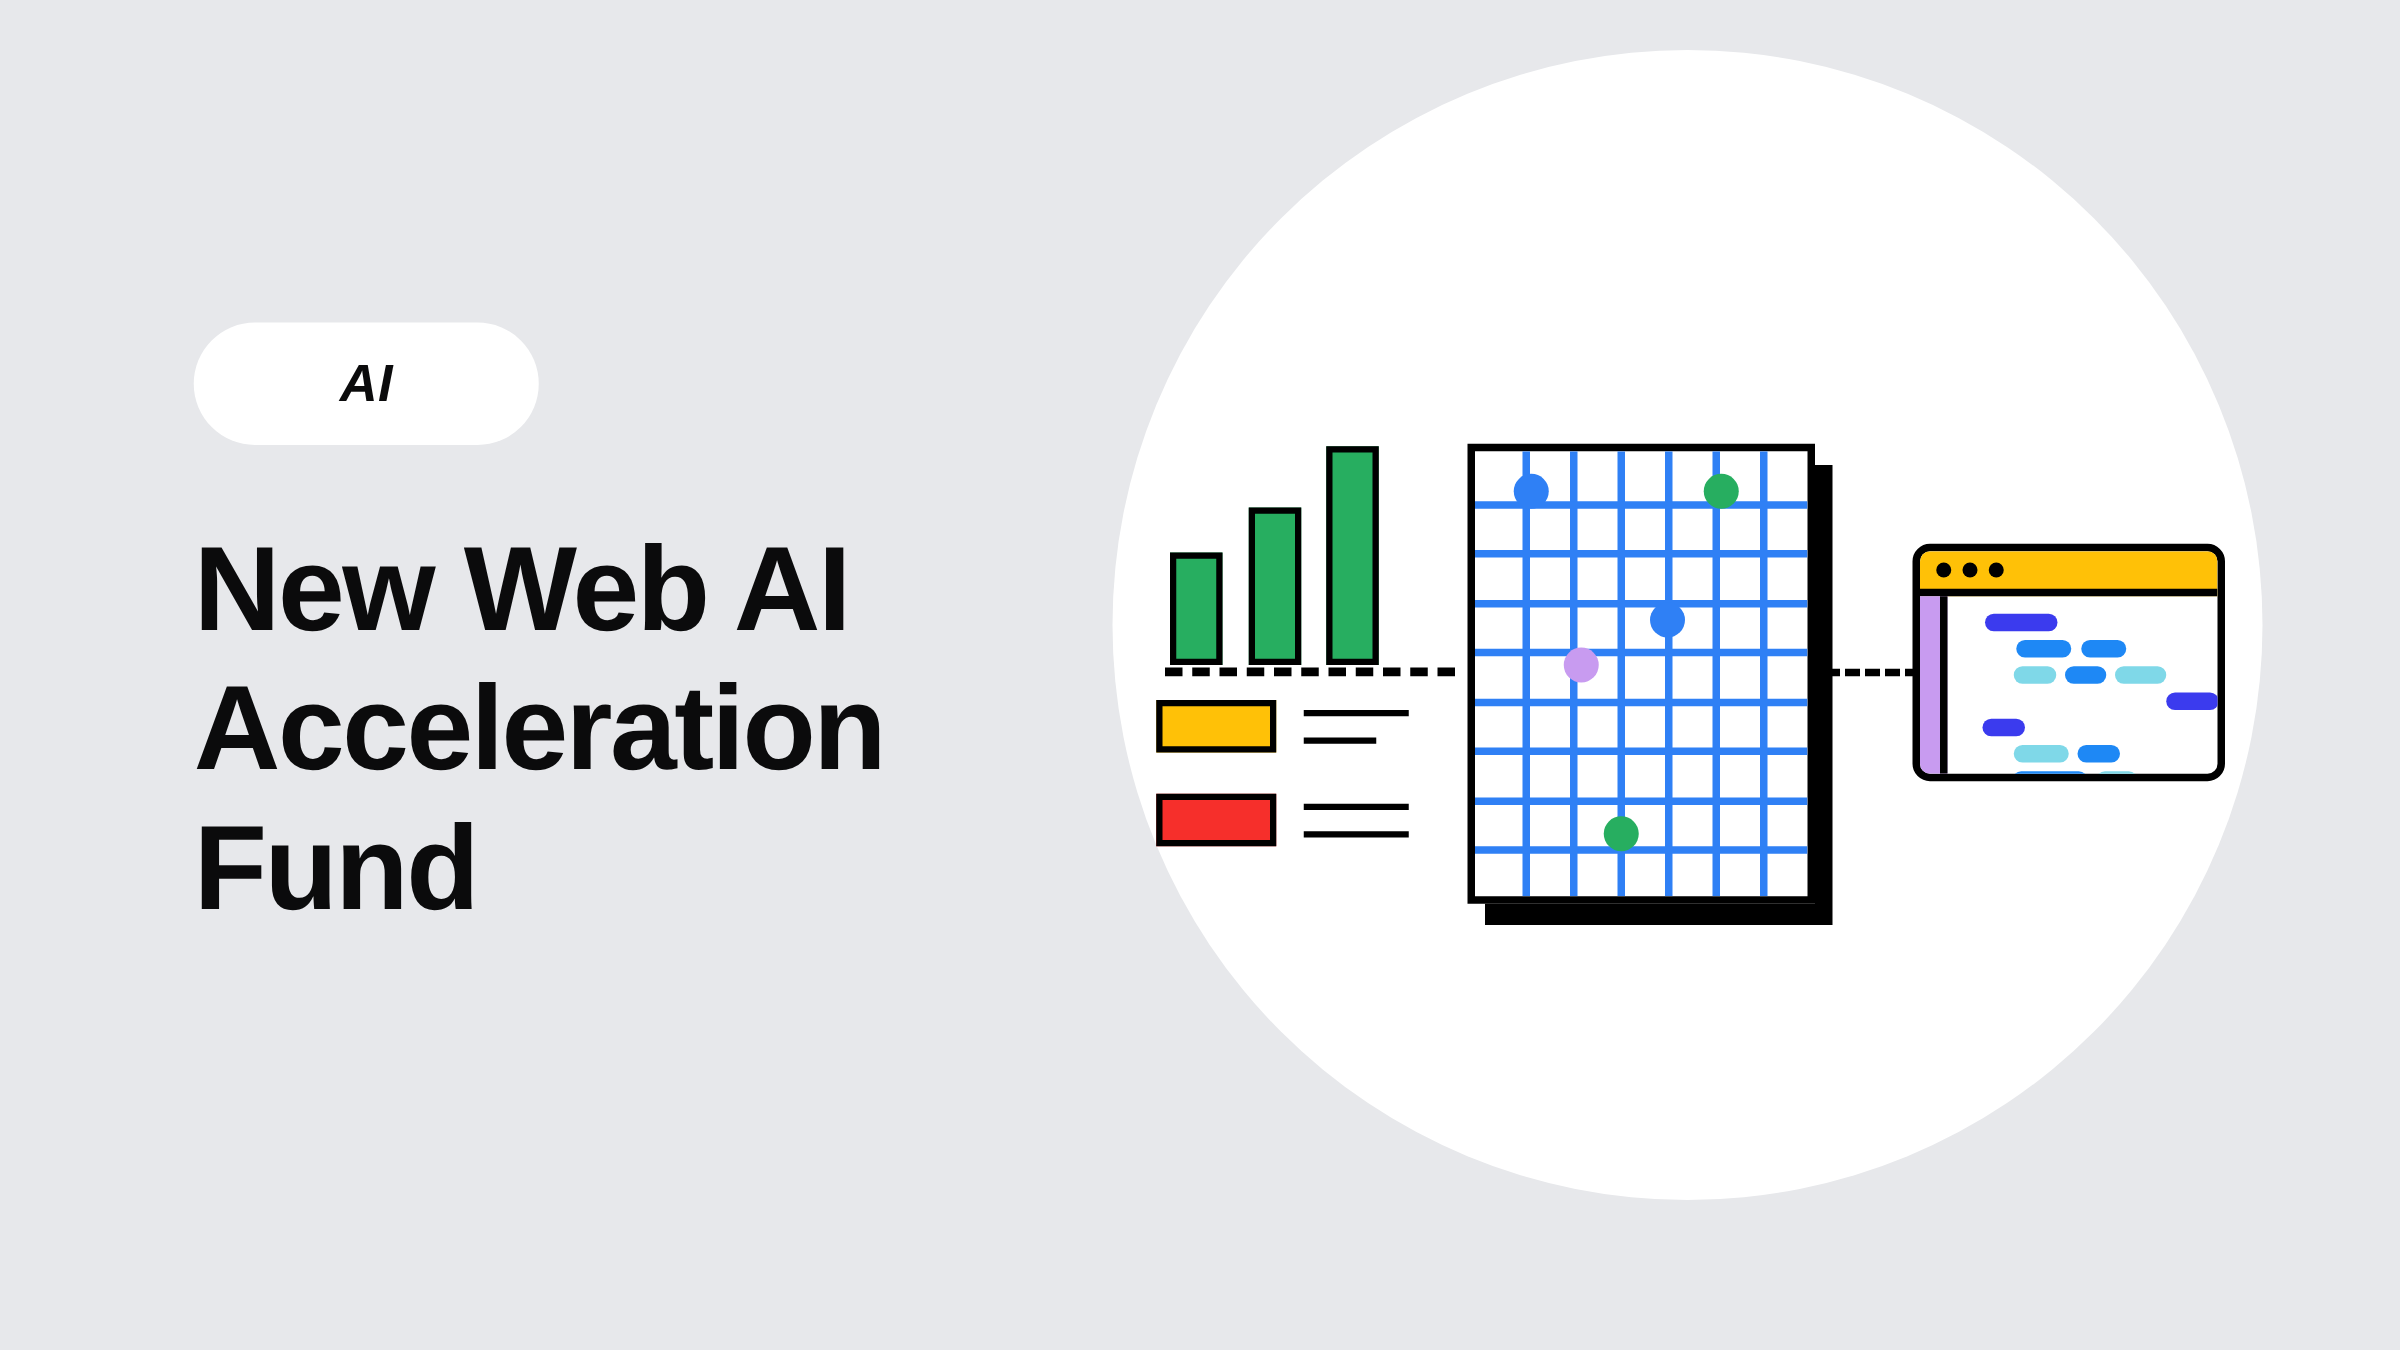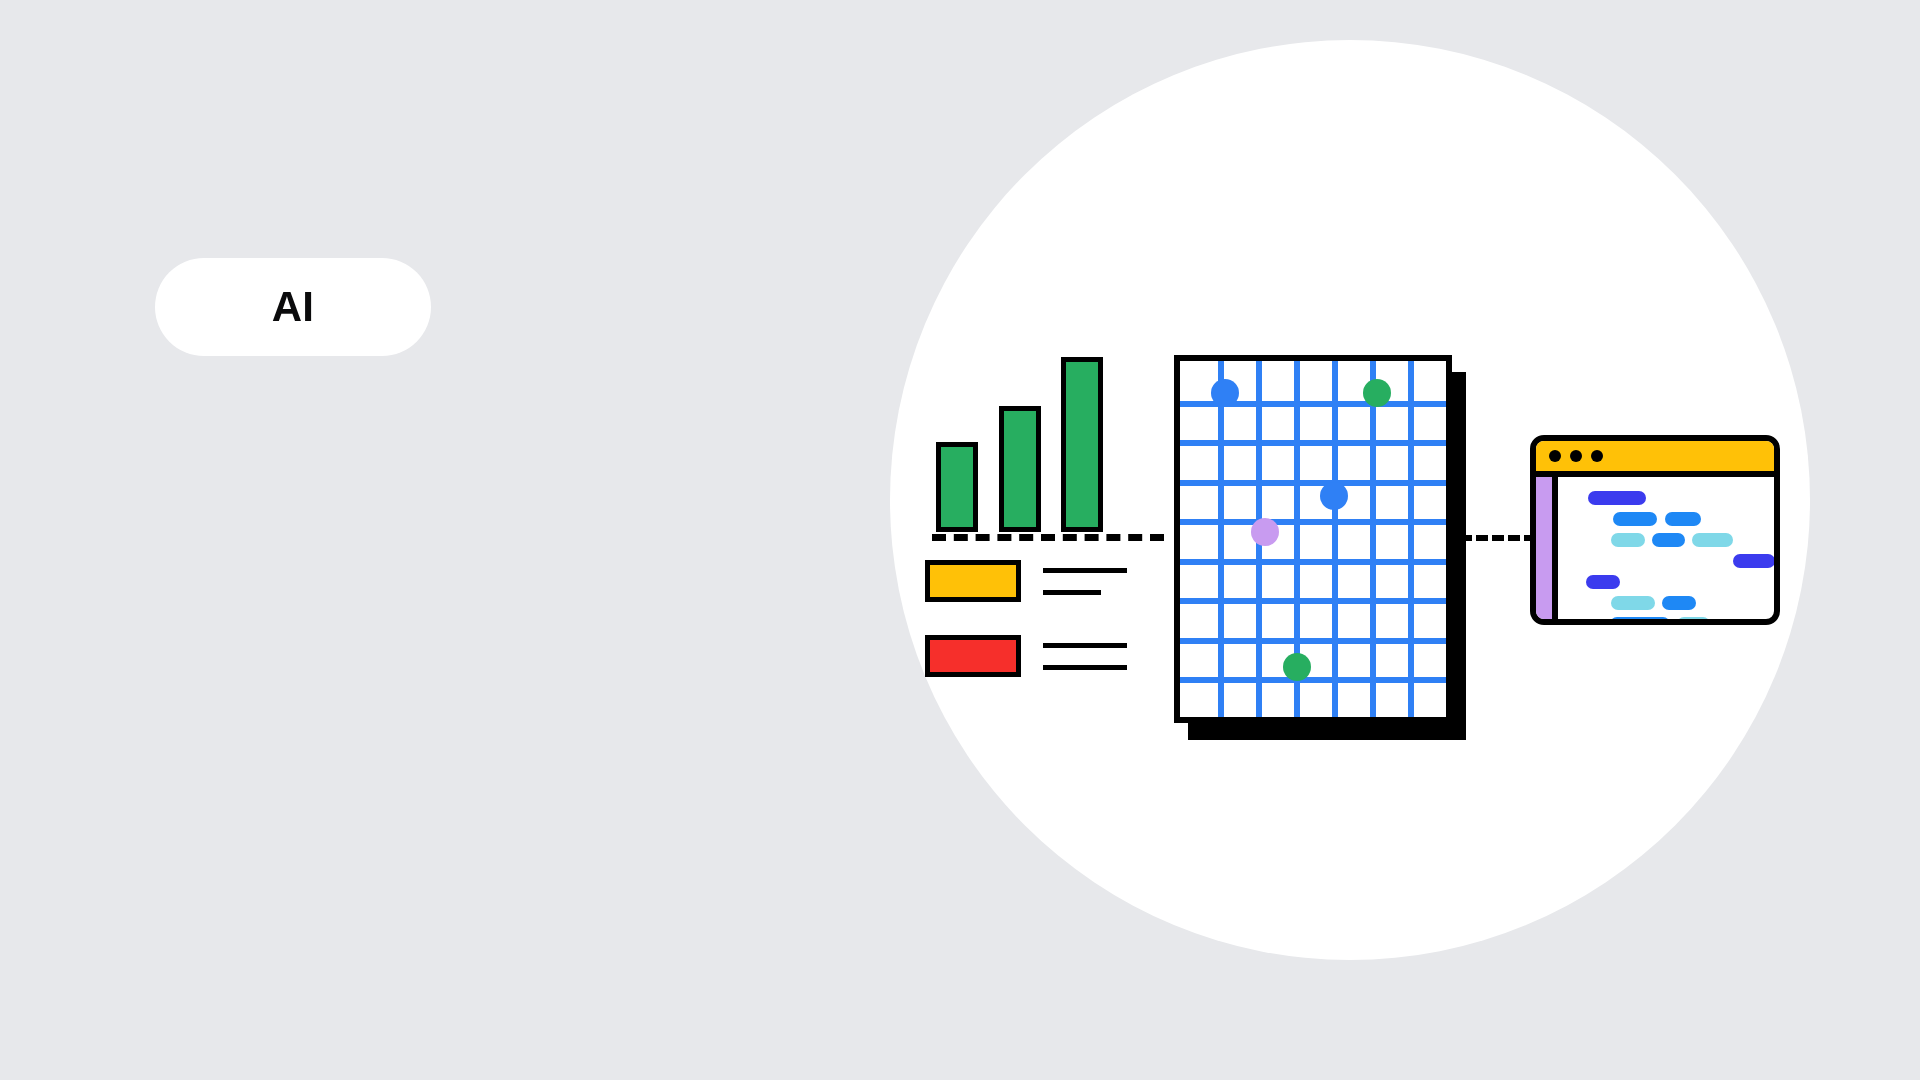--- a/index.html
+++ b/index.html
@@ -34,20 +34,21 @@
     display: inline-flex;
     align-items: center;
     justify-content: center;
     min-width: 276px;
     height: 98px;
     padding: 0 34px;
     box-sizing: border-box;
     background: #ffffff;
     border-radius: 49px;
     margin-bottom: 60px;
+    font-style: italic;
   }
   .pill-label {
     font-size: 42px;
     font-weight: 700;
     letter-spacing: 0.2px;
     color: #0b0b0c;
     line-height: 1;
   }
 
   .headline {
@@ -225,20 +226,21 @@
 </style>
 </head>
 <body>
 
 <div class="hero">
 
   <div class="text-col">
     <div class="pill">
       <span class="pill-label">AI</span>
     </div>
+    <h1 class="headline">New Web AI Acceleration Fund</h1>
   </div>
 
   <div class="illustration">
     <div class="circle-bg"></div>
 
     <div class="art">
 
       <div>
         <div class="bar b1"></div>
         <div class="bar b2"></div>

